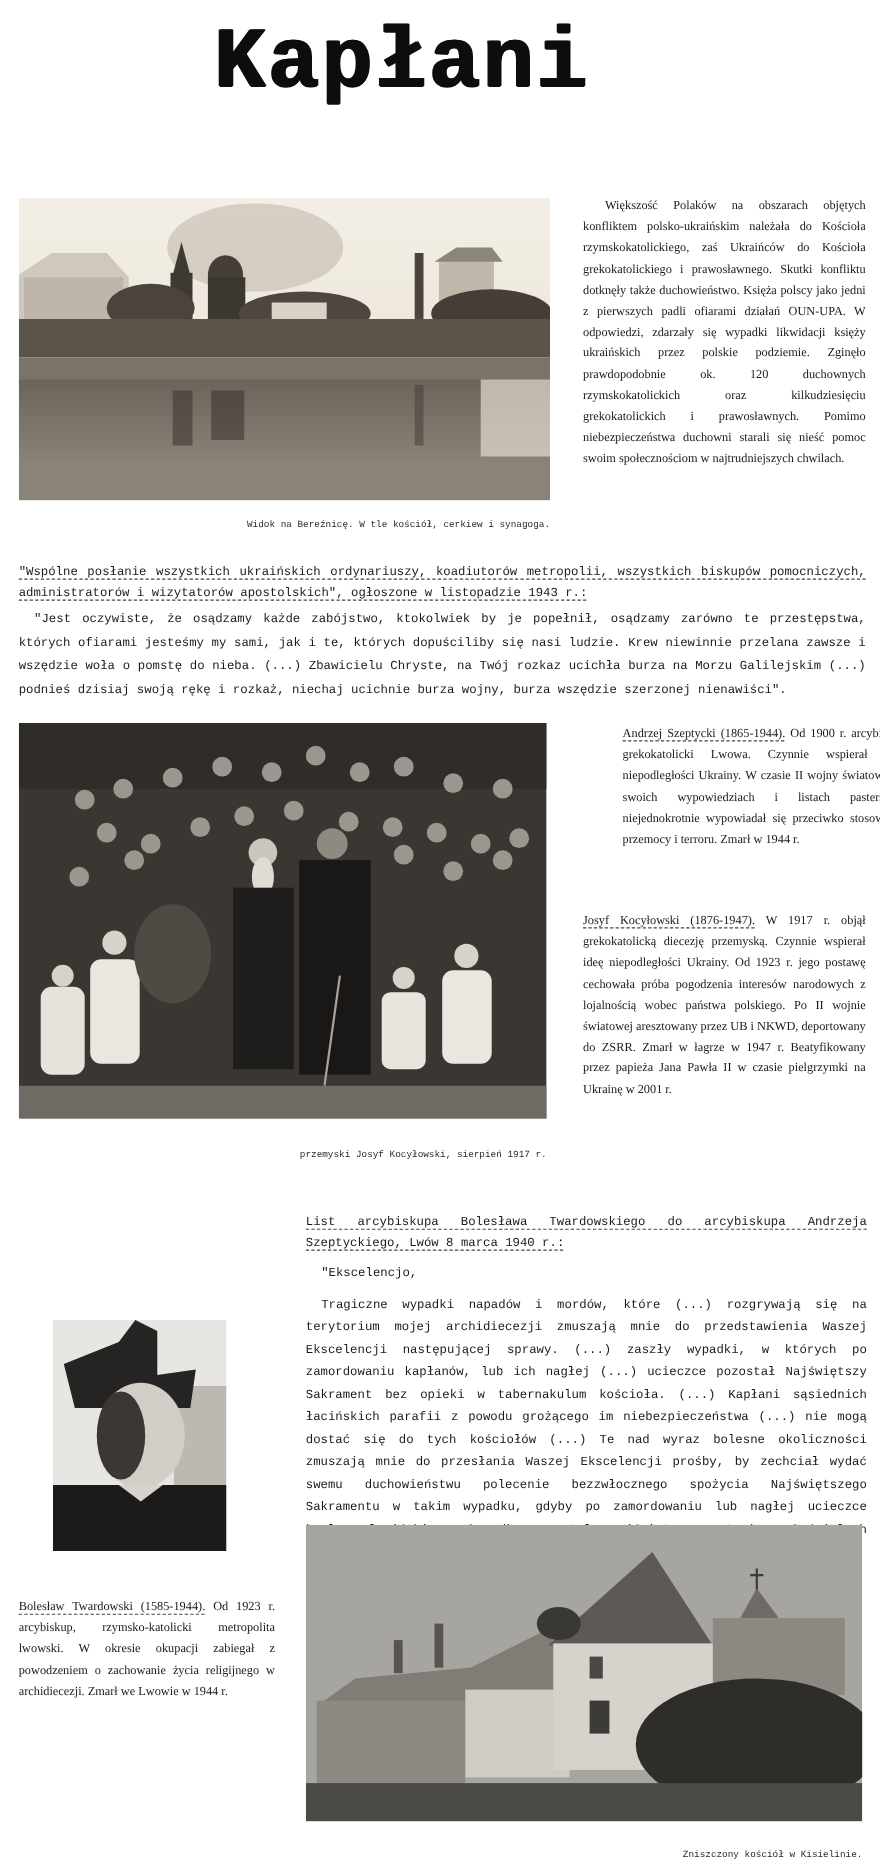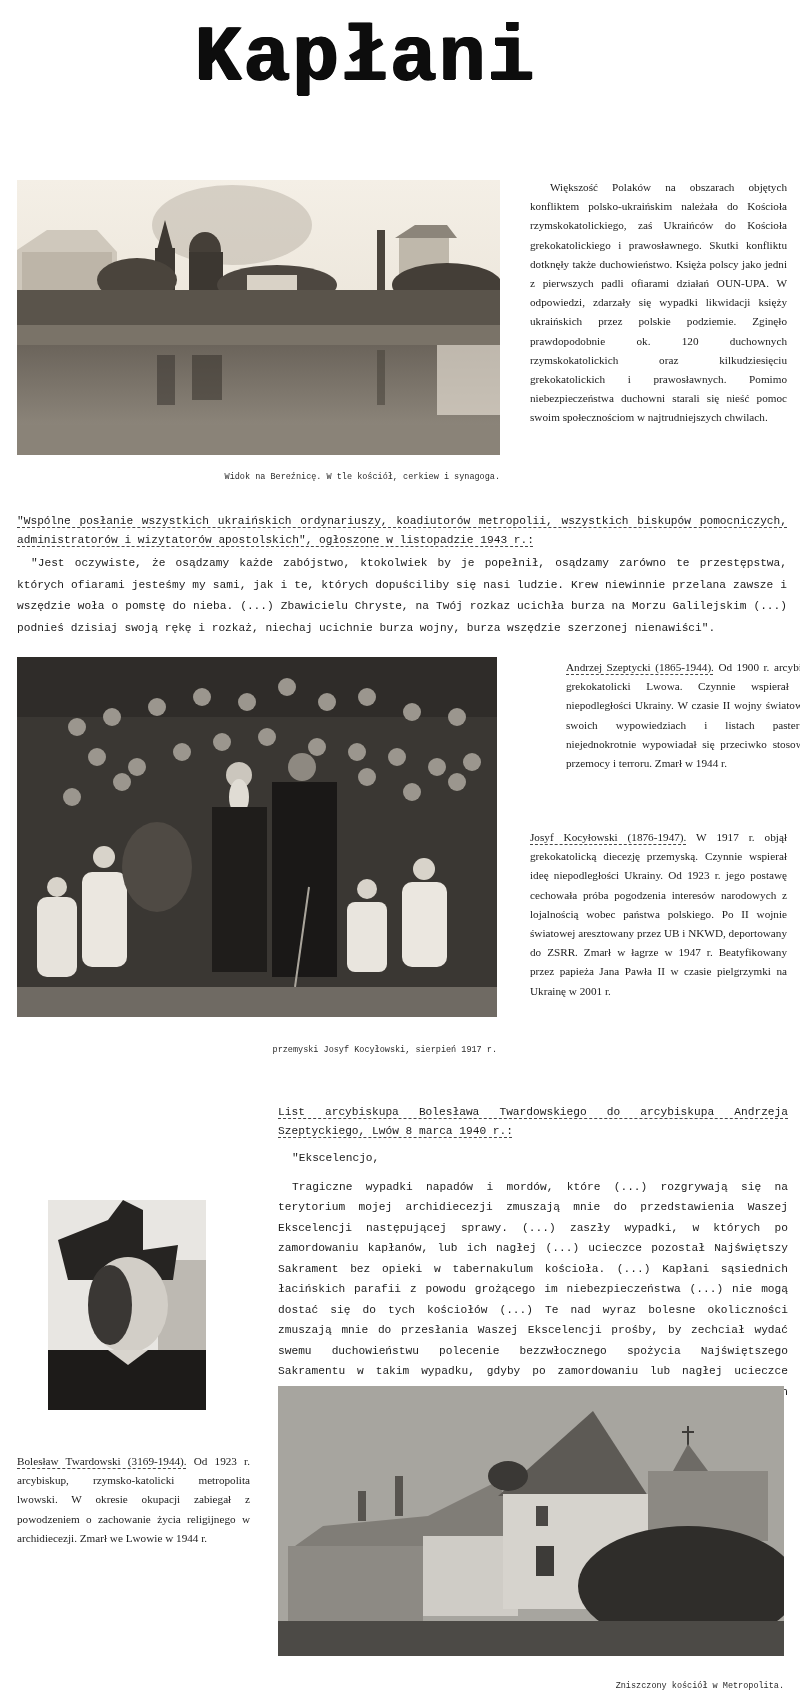--- a/index.html
+++ b/index.html
@@ -156,21 +156,21 @@
     <rect width="158" height="210" fill="#e8e6e2"></rect>
     <rect x="110" y="60" width="48" height="150" fill="#bdb9b2"></rect>
     <polygon points="10,40 60,20 75,0 95,10 95,50 130,45 125,80 20,80" fill="#262422"></polygon>
     <ellipse cx="80" cy="105" rx="40" ry="48" fill="#d2cec7"></ellipse>
     <ellipse cx="62" cy="105" rx="22" ry="40" fill="#3a3734"></ellipse>
     <rect x="0" y="150" width="158" height="60" fill="#1d1b19"></rect>
     <polygon points="60,150 80,165 100,150" fill="#d8d4cd"></polygon>
   </svg>
 </div>
 <div class="abs para" style="left:17px; top:1452px; width:233px;">
-  <p style="text-indent:0"><span class="uline">Bolesław Twardowski (3169-1944).</span><span> Od 1923 r. arcybiskup, rzymsko-katolicki metropolita lwowski. W okresie okupacji zabiegał z powodzeniem o zachowanie życia religijnego w archidiecezji. Zmarł we Lwowie w 1944 r.</span></p>
+  <p style="text-indent:0"><span class="uline">Bolesław Twardowski (1585-1944).</span><span> Od 1923 r. arcybiskup, rzymsko-katolicki metropolita lwowski. W okresie okupacji zabiegał z powodzeniem o zachowanie życia religijnego w archidiecezji. Zmarł we Lwowie w 1944 r.</span></p>
 </div>
 
 <div class="abs photo" style="left:278px; top:1386px; width:506px; height:270px;">
   <svg width="506" height="270" viewBox="0 0 506 270">
     <rect width="506" height="270" fill="#a7a59f"></rect>
 
     <polygon points="10,165 45,140 150,130 220,95 240,145 240,230 10,230" fill="#807d77"></polygon>
     <rect x="10" y="160" width="135" height="75" fill="#8d8a84"></rect>
     <rect x="145" y="150" width="95" height="80" fill="#cfccc6"></rect>
     <rect x="80" y="105" width="8" height="30" fill="#57544f"></rect>
@@ -185,13 +185,13 @@
     <line x1="410" y1="40" x2="410" y2="60" stroke="#3d3b38" stroke-width="2"></line>
     <line x1="404" y1="46" x2="416" y2="46" stroke="#3d3b38" stroke-width="2"></line>
     <polygon points="395,85 410,58 430,85" fill="#6e6b66"></polygon>
     <rect x="370" y="85" width="120" height="70" fill="#8c8983"></rect>
 
     <ellipse cx="410" cy="200" rx="110" ry="60" fill="#2f2d2a"></ellipse>
     <ellipse cx="230" cy="90" rx="20" ry="15" fill="#3a3835"></ellipse>
     <rect x="0" y="235" width="506" height="35" fill="#4c4a46"></rect>
   </svg>
 </div>
-<div class="abs caption" style="left:278px; top:1679px; width:506px;">Zniszczony kościół w Metropolita.</div>
+<div class="abs caption" style="left:278px; top:1679px; width:506px;">Zniszczony kościół w Kisielinie.</div>
 
 </body></html>

